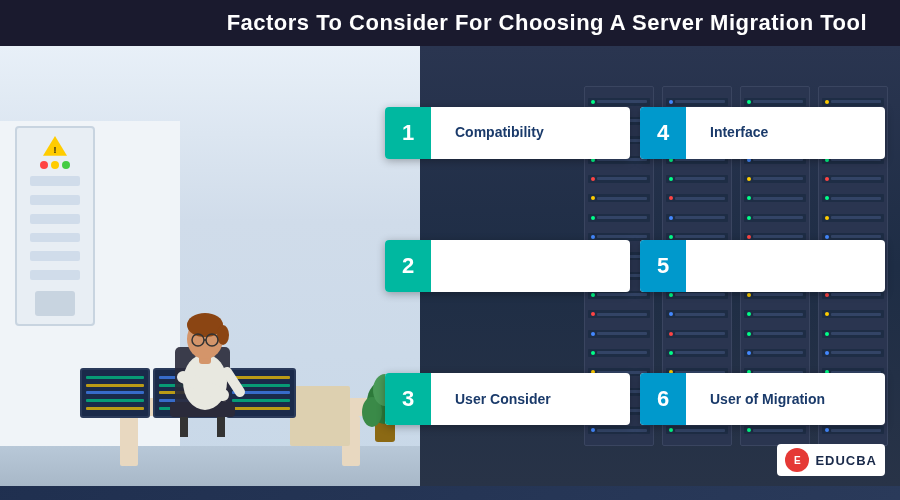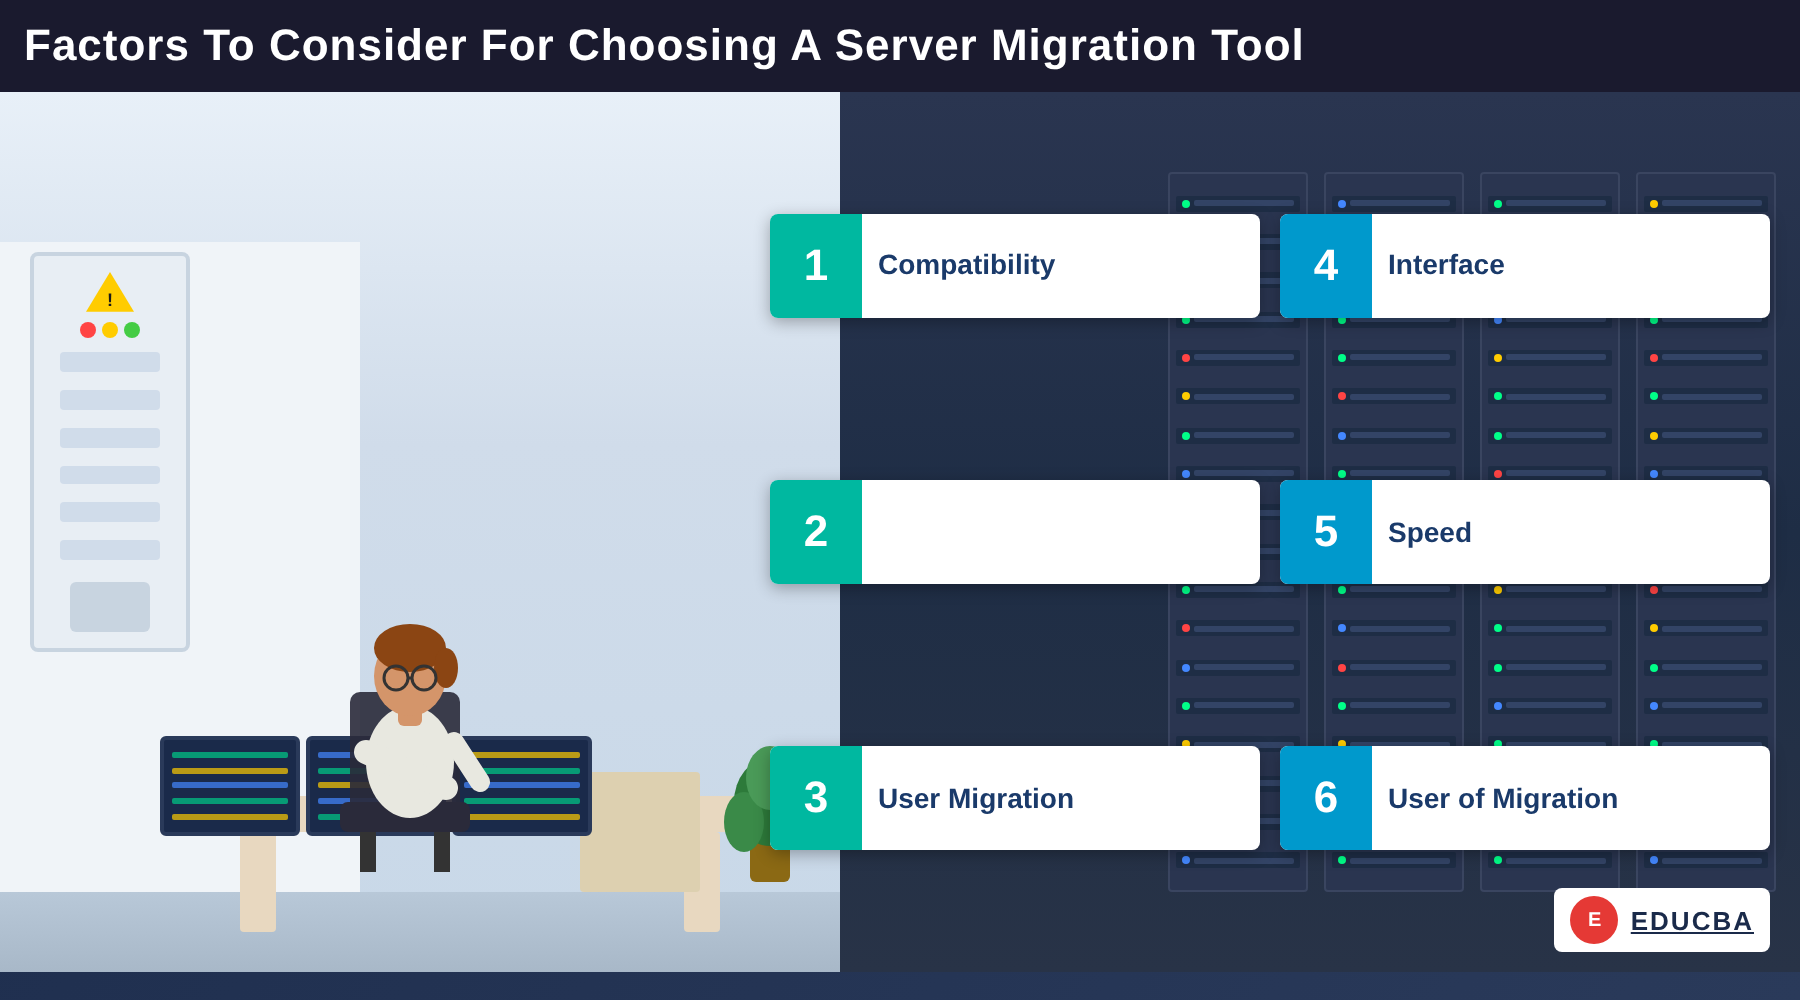--- a/index.html
+++ b/index.html
@@ -16,22 +16,22 @@
       width: 900px;
       height: 500px;
       position: relative;
       background: linear-gradient(135deg, #1a2a4a 0%, #2a3a5a 100%);
     }
 
     
     .header {
       background: #1a1a2e;
       color: white;
-      text-align: left;
-      padding: 10px 12px;
+      text-align: right;
+      padding: 10px 33px;
       font-size: 22px;
       font-weight: bold;
       letter-spacing: 0.5px;
       position: relative;
       z-index: 10;
     }
 
     
     .main-area {
       display: flex;
@@ -128,21 +128,21 @@
       font-size: 22px;
       font-weight: bold;
       color: white;
       flex-shrink: 0;
     }
 
     .factor-number.teal { background: #00b8a0; }
     .factor-number.blue { background: #0099cc; }
 
     .factor-label {
-      padding: 8px 8px;
+      padding: 8px 24px;
       font-size: 14px;
       font-weight: bold;
       color: #1a3a6a;
       line-height: 1.2;
     }
 
     
     .back-wall {
       position: absolute;
       top: 75px;
@@ -338,21 +338,20 @@
       color: white;
       font-size: 10px;
       font-weight: bold;
     }
 
     .logo-text {
       font-size: 13px;
       font-weight: bold;
       color: #1a2a4a;
       letter-spacing: 1px;
-      text-decoration: underline;
     }
   </style>
 </head>
 <body>
 
 <div class="container">
 
   <div class="header">
     <span>Factors To Consider For Choosing A Server Migration Tool</span>
   </div>
@@ -696,28 +695,27 @@
           <div class="factor-label">Interface</div>
         </div>
       </div>
 
       <div class="factors-row">
         <div class="factor-card">
           <div class="factor-number teal">2</div>
         </div>
         <div class="factor-card">
           <div class="factor-number blue">5</div>
-          <div class="factor-label">Speed</div>
         </div>
       </div>
 
       <div class="factors-row">
         <div class="factor-card">
           <div class="factor-number teal">3</div>
-          <div class="factor-label">User Migration</div>
+          <div class="factor-label">User Consider</div>
         </div>
         <div class="factor-card">
           <div class="factor-number blue">6</div>
           <div class="factor-label">User of Migration</div>
         </div>
       </div>
 
     </div>
 
     <div class="logo">

